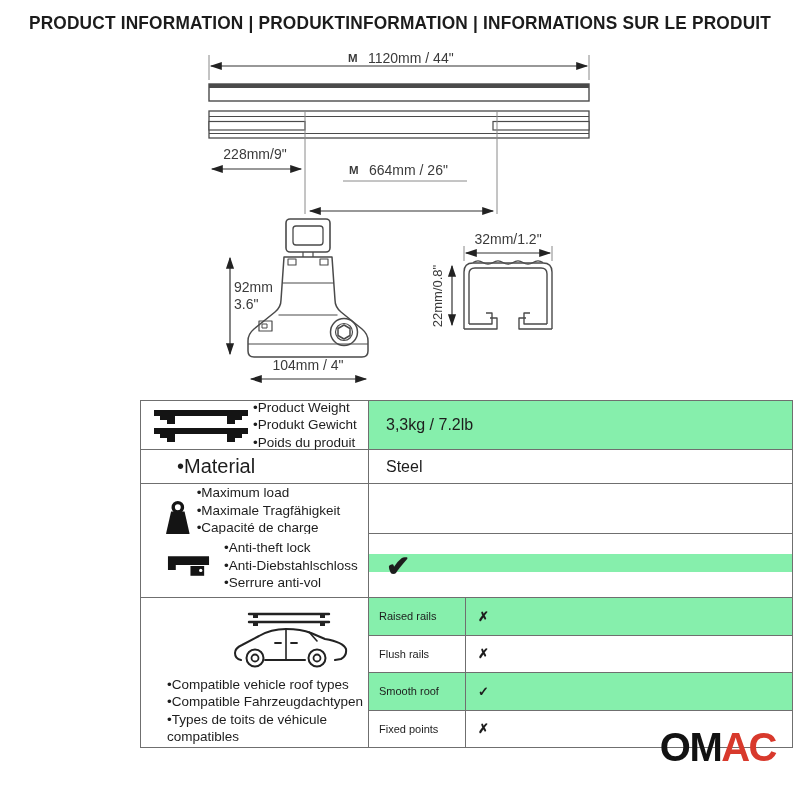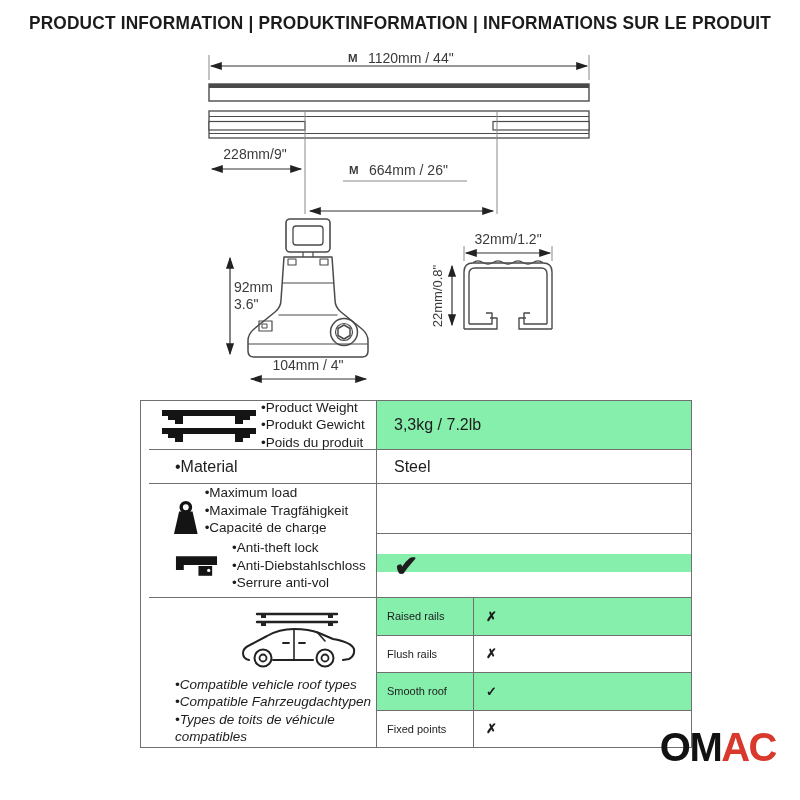--- a/index.html
+++ b/index.html
@@ -13,24 +13,23 @@
     font-size:18px;font-weight:700;letter-spacing:.2px;color:#1c1c1c;
     transform:scaleX(.96);transform-origin:center;white-space:nowrap;
   }
   
   #diag{position:absolute;left:0;top:0;}
   #diag text{font-family:"Liberation Sans",sans-serif;fill:#3b3b3b;}
   .dim{font-size:14px;}
   .dimS{font-size:11.5px;font-weight:700;}
   
   .spec{
-    position:absolute;left:140px;top:400px;width:552px;height:348px;
+    position:absolute;left:140px;top:400px;width:653px;height:348px;
     border:1px solid #6f6f6f;box-sizing:border-box;display:flex;flex-direction:column;
     font-size:13.5px;
-    padding-left:8px;
   }
   .trow{display:flex;border-bottom:1px solid #6f6f6f;box-sizing:border-box;}
   .trow:last-child{border-bottom:none;}
   .lcell{width:228px;border-right:1px solid #6f6f6f;box-sizing:border-box;
     display:flex;align-items:center;background:#fff;}
   .rcell{flex:1;display:flex;align-items:center;padding-left:17px;box-sizing:border-box;
     font-size:16px;}
   .shade{background:#86efac;}
   .lines{display:flex;flex-direction:column;justify-content:center;line-height:17.5px;}
   .bigcheck{font-size:29px;font-weight:700;}
@@ -151,21 +150,21 @@
         <span>•Product Weight</span>
         <span>•Produkt Gewicht</span>
         <span>•Poids du produit</span>
       </div>
     </div>
     <div class="rcell shade">3,3kg / 7.2lb</div>
   </div>
 
   <div class="trow" style="height:34px;">
     <div class="lcell" style="padding-left:26px;">
-      <span style="font-size:16px;">•Material</span>
+      <span style="font-size:20px;margin-left:10px;">•Material</span>
     </div>
     <div class="rcell">Steel</div>
   </div>
 
   <div class="trow" style="height:50px;flex-direction:column;">
     <div class="lcell" style="padding-left:20px;">
       <svg width="36" height="42" viewBox="0 0 40 44">
         <circle cx="20" cy="8" r="5.5" fill="none" stroke="#141414" stroke-width="4"></circle>
         <path d="M8,42 Q5.5,42 6.2,38.5 L12,13 H28 L33.8,38.5 Q34.5,42 32,42 Z" fill="#141414"></path>
       </svg>
@@ -212,21 +211,21 @@
             <path d="M57,22 V51" stroke-width="1.6"></path>
             <path d="M80,24 L88,33" stroke-width="1.6"></path>
             <path d="M30,29 L57,29 M57,29 L84,29" stroke-width="0"></path>
             <path d="M46,35 h6 M62,35 h6" stroke-width="1.8"></path>
             <circle cx="26" cy="50" r="8.5" stroke-width="2"></circle>
             <circle cx="26" cy="50" r="3.5" stroke-width="1.8"></circle>
             <circle cx="88" cy="50" r="8.5" stroke-width="2"></circle>
             <circle cx="88" cy="50" r="3.5" stroke-width="1.8"></circle>
           </g>
         </svg>
-        <div class="lines" style="padding-left:26px;margin-top:6px;font-style:italic;">
+        <div class="lines" style="padding-left:26px;margin-top:6px;">
           <span>•Compatible vehicle roof types</span>
           <span>•Compatible Fahrzeugdachtypen</span>
           <span>•Types de toits de véhicule</span>
           <span>compatibles</span>
         </div>
       </div>
     </div>
     <div class="sub">
       <div class="subrow">
         <div class="subl shade">Raised rails</div>

